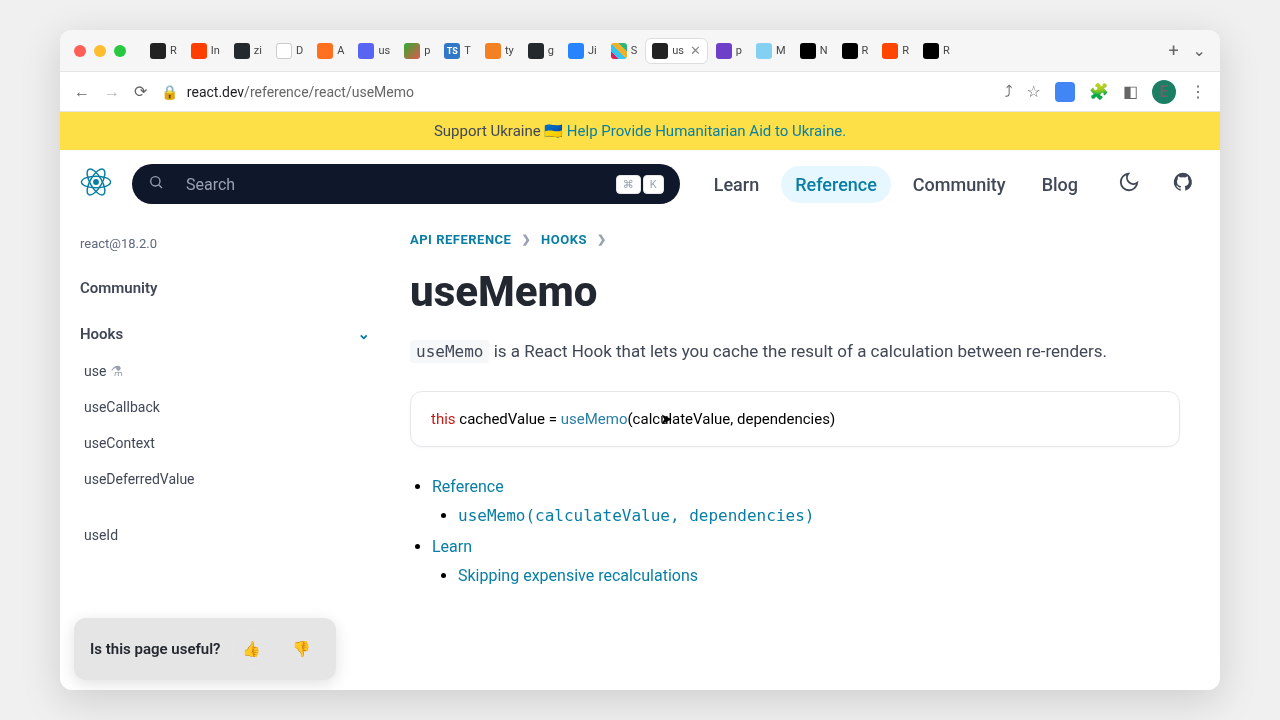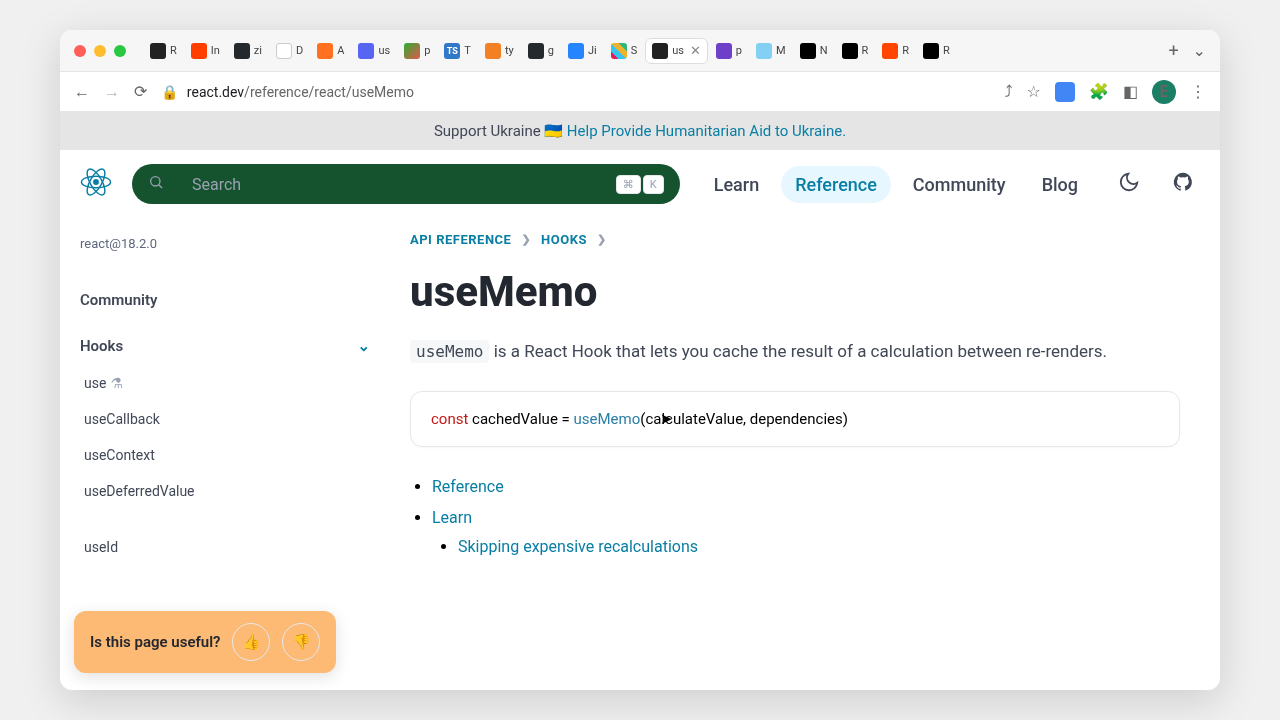--- a/index.html
+++ b/index.html
@@ -20,53 +20,53 @@
 .addrbar{height:40px;display:flex;align-items:center;padding:0 14px;gap:14px;border-bottom:1px solid #e5e5e5}
 .nav-btn{color:#666;font-size:16px}
 .nav-btn.dis{color:#bbb}
 .addr{flex:1;display:flex;align-items:center;gap:8px;font-size:14px;color:#666}
 .addr .domain{color:#202124}
 .addr-icons{display:flex;gap:14px;align-items:center}
 .addr-icons span{color:#666;font-size:16px}
 .ext{width:20px;height:20px;border-radius:4px;background:#4285f4}
 .avatar{width:24px;height:24px;border-radius:50%;background:#1a7f64;color:#fff;display:flex;align-items:center;justify-content:center;font-size:12px;font-weight:600}
 .content{flex:1;overflow:hidden;display:flex;flex-direction:column;position:relative}
-.banner{background:#e5e5e5;padding:10px;text-align:center;font-size:15px;color:#404756}
+.banner{background:#fde047;padding:10px;text-align:center;font-size:15px;color:#404756}
 .banner a{color:#087ea4;text-decoration:none}
 .topnav{display:flex;align-items:center;padding:14px 20px;gap:20px}
 .logo{color:#087ea4}
-.search{flex:1;max-width:570px;display:flex;align-items:center;gap:28px;background:#14532d;border-radius:999px;padding:10px 16px;color:#99a1b3}
+.search{flex:1;max-width:570px;display:flex;align-items:center;gap:22px;background:#0f172a;border-radius:999px;padding:10px 16px;color:#99a1b3}
 .search-icon{color:#99a1b3}
 .kbd{margin-left:auto;display:flex;gap:2px}
 .kbd span{background:#fff;border:1px solid #e5e7eb;border-radius:4px;padding:2px 6px;font-size:11px;color:#99a1b3}
 .navlinks{display:flex;gap:8px;margin-left:auto;align-items:center}
 .navlinks a{padding:8px 14px;border-radius:999px;font-size:18px;color:#404756;text-decoration:none;font-weight:500}
 .navlinks a.active{background:#e6f7ff;color:#087ea4}
 .icon-btn{padding:6px;color:#404756}
 .main{flex:1;display:flex;overflow:hidden}
 .sidebar{width:330px;padding:14px 14px 14px 14px;overflow:hidden;position:relative}
-.sb-ver{font-size:13px;color:#5e687e;padding:4px 6px;margin-bottom:26px}
+.sb-ver{font-size:13px;color:#5e687e;padding:4px 6px;margin-bottom:14px}
 .sb-item{padding:10px 6px;font-size:15px;color:#404756;font-weight:600;border-radius:8px}
 .sb-item.section{display:flex;justify-content:space-between;align-items:center;margin-top:8px}
 .sb-sub{padding:10px 6px 10px 10px;font-size:14px;color:#404756;font-weight:400}
 .flask{color:#99a1b3;margin-left:4px}
 .article{flex:1;padding:14px 40px 0 20px;overflow:hidden}
 .breadcrumb{display:flex;gap:10px;align-items:center;font-size:13px;font-weight:700;letter-spacing:0.5px;color:#087ea4;margin-bottom:20px}
 .breadcrumb .chev{color:#99a1b3;font-size:11px}
 .h1{font-size:42px;font-weight:800;color:#23272f;margin-bottom:22px}
 .desc{font-size:17px;line-height:1.6;color:#404756;margin-bottom:26px}
 .desc code{background:#f6f7f9;padding:2px 6px;border-radius:4px;font-family:ui-monospace,Menlo,monospace;font-size:16px}
 .codeblock{background:#fff;border:1px solid #e5e7eb;border-radius:12px;padding:18px 20px;font-family:ui-monospace,Menlo,monospace;font-size:15px;margin-bottom:30px;box-shadow:0 1px 3px rgba(0,0,0,0.03)}
 .kw{color:#c41a16}.fn{color:#2a7ea4}
 .toc{list-style:disc;padding-left:22px}
 .toc li{margin-bottom:12px}
 .toc a{color:#087ea4;text-decoration:none;font-size:16px}
 .toc .sub{list-style:disc;padding-left:26px;margin-top:10px}
 .toc code{font-family:ui-monospace,Menlo,monospace;color:#087ea4}
-.feedback{position:absolute;bottom:17px;left:14px;background:#fdba74;border-radius:12px;box-shadow:0 4px 16px rgba(0,0,0,0.12);padding:12px 16px;display:flex;align-items:center;gap:12px}
+.feedback{position:absolute;bottom:10px;left:14px;background:#e5e5e5;border-radius:12px;box-shadow:0 4px 16px rgba(0,0,0,0.12);padding:12px 16px;display:flex;align-items:center;gap:12px}
 .feedback span{font-size:15px;font-weight:600;color:#23272f}
 .thumb{width:38px;height:38px;border:1px solid #e5e7eb;border-radius:999px;display:flex;align-items:center;justify-content:center;font-size:17px;color:#404756}
 .cursor{position:absolute;left:600px;top:298px;font-size:15px;color:#000;pointer-events:none}
 </style>
 </head>
 <body>
 
 <div class="window">
   <div class="titlebar">
     <div class="traffic">
@@ -252,24 +252,27 @@
           <span>API REFERENCE</span>
           <span class="chev">❯</span>
           <span>HOOKS</span>
           <span class="chev">❯</span>
         </div>
         <h1 class="h1">useMemo</h1>
         <p class="desc">
           <code>useMemo</code><span> is a React Hook that lets you cache the result of a calculation between re-renders.</span>
         </p>
         <div class="codeblock">
-          <span class="kw">const</span><span> cachedValue = </span><span class="fn">useMemo</span><span>(calculateValue, dependencies)</span>
+          <span class="kw">this</span><span> cachedValue = </span><span class="fn">useMemo</span><span>(calculateValue, dependencies)</span>
         </div>
         <ul class="toc">
           <li><a href="#">Reference</a>
+            <ul class="sub">
+                <li><a href="#"><code>useMemo(calculateValue, dependencies)</code></a></li>
+              </ul>
           </li>
           <li><a href="#">Learn</a>
             <ul class="sub">
                 <li><a href="#">Skipping expensive recalculations</a></li>
               </ul>
           </li>
         </ul>
         <span class="cursor">➤</span>
       </div>
     </div>

